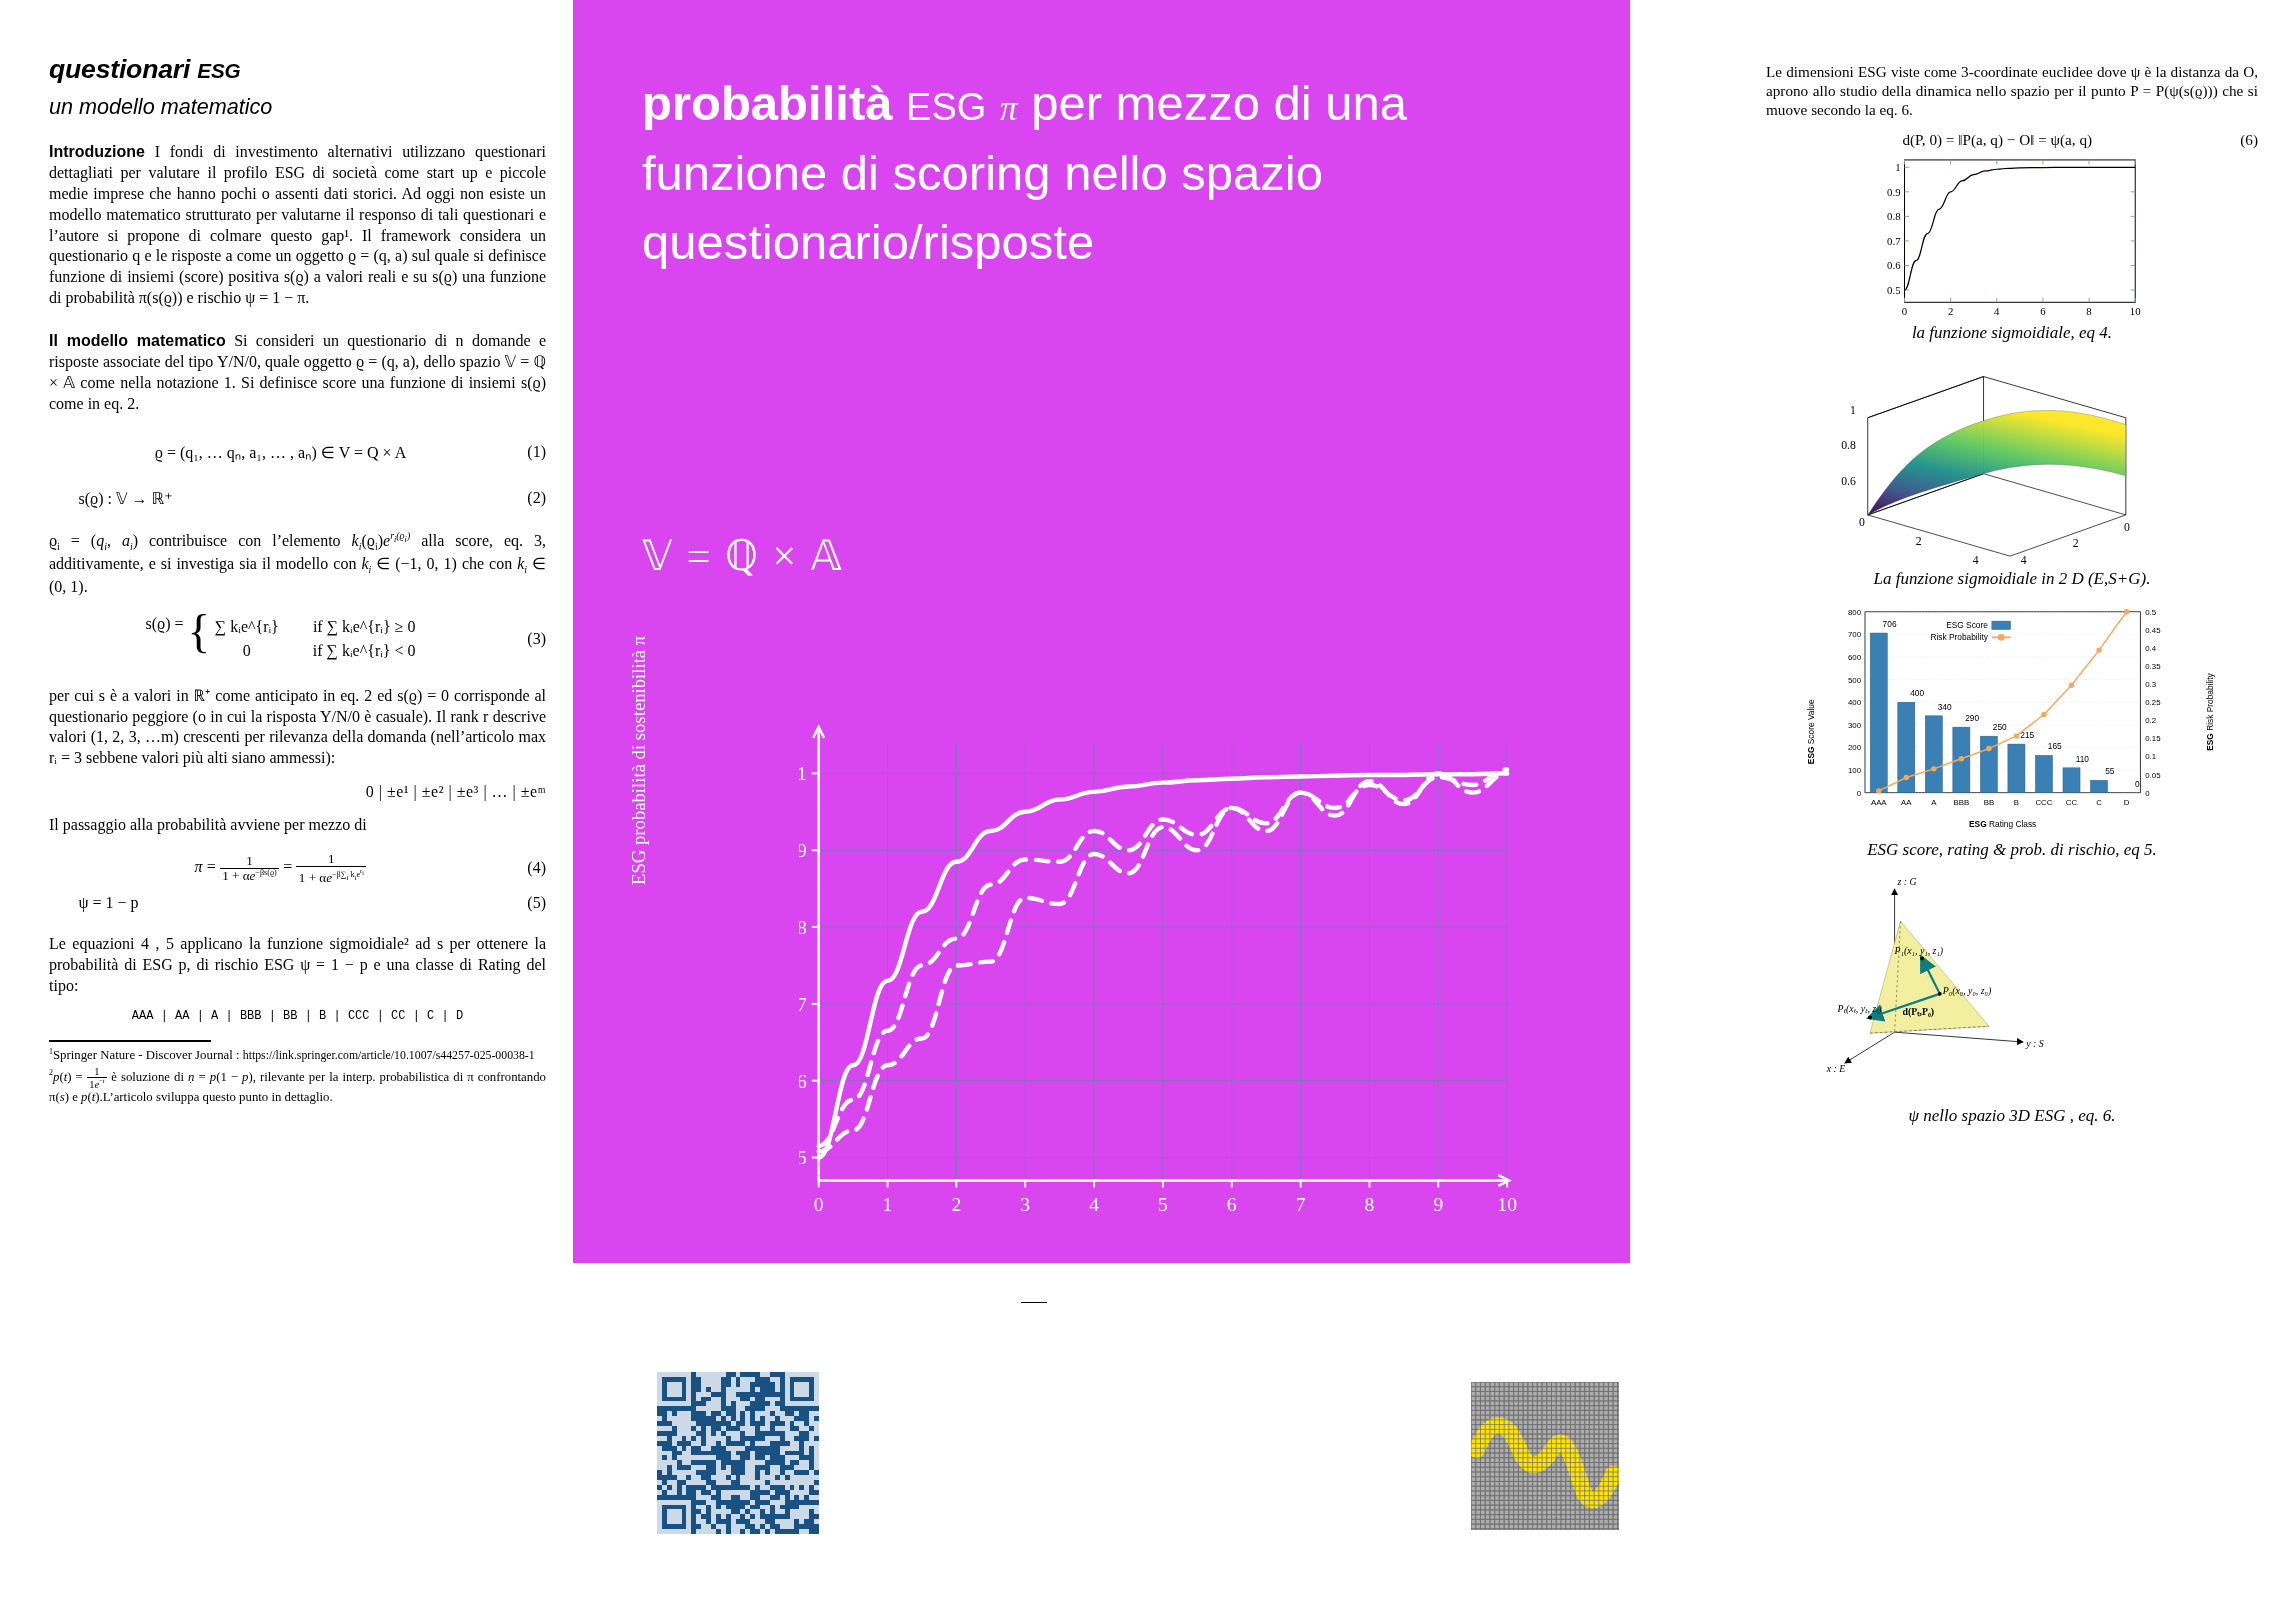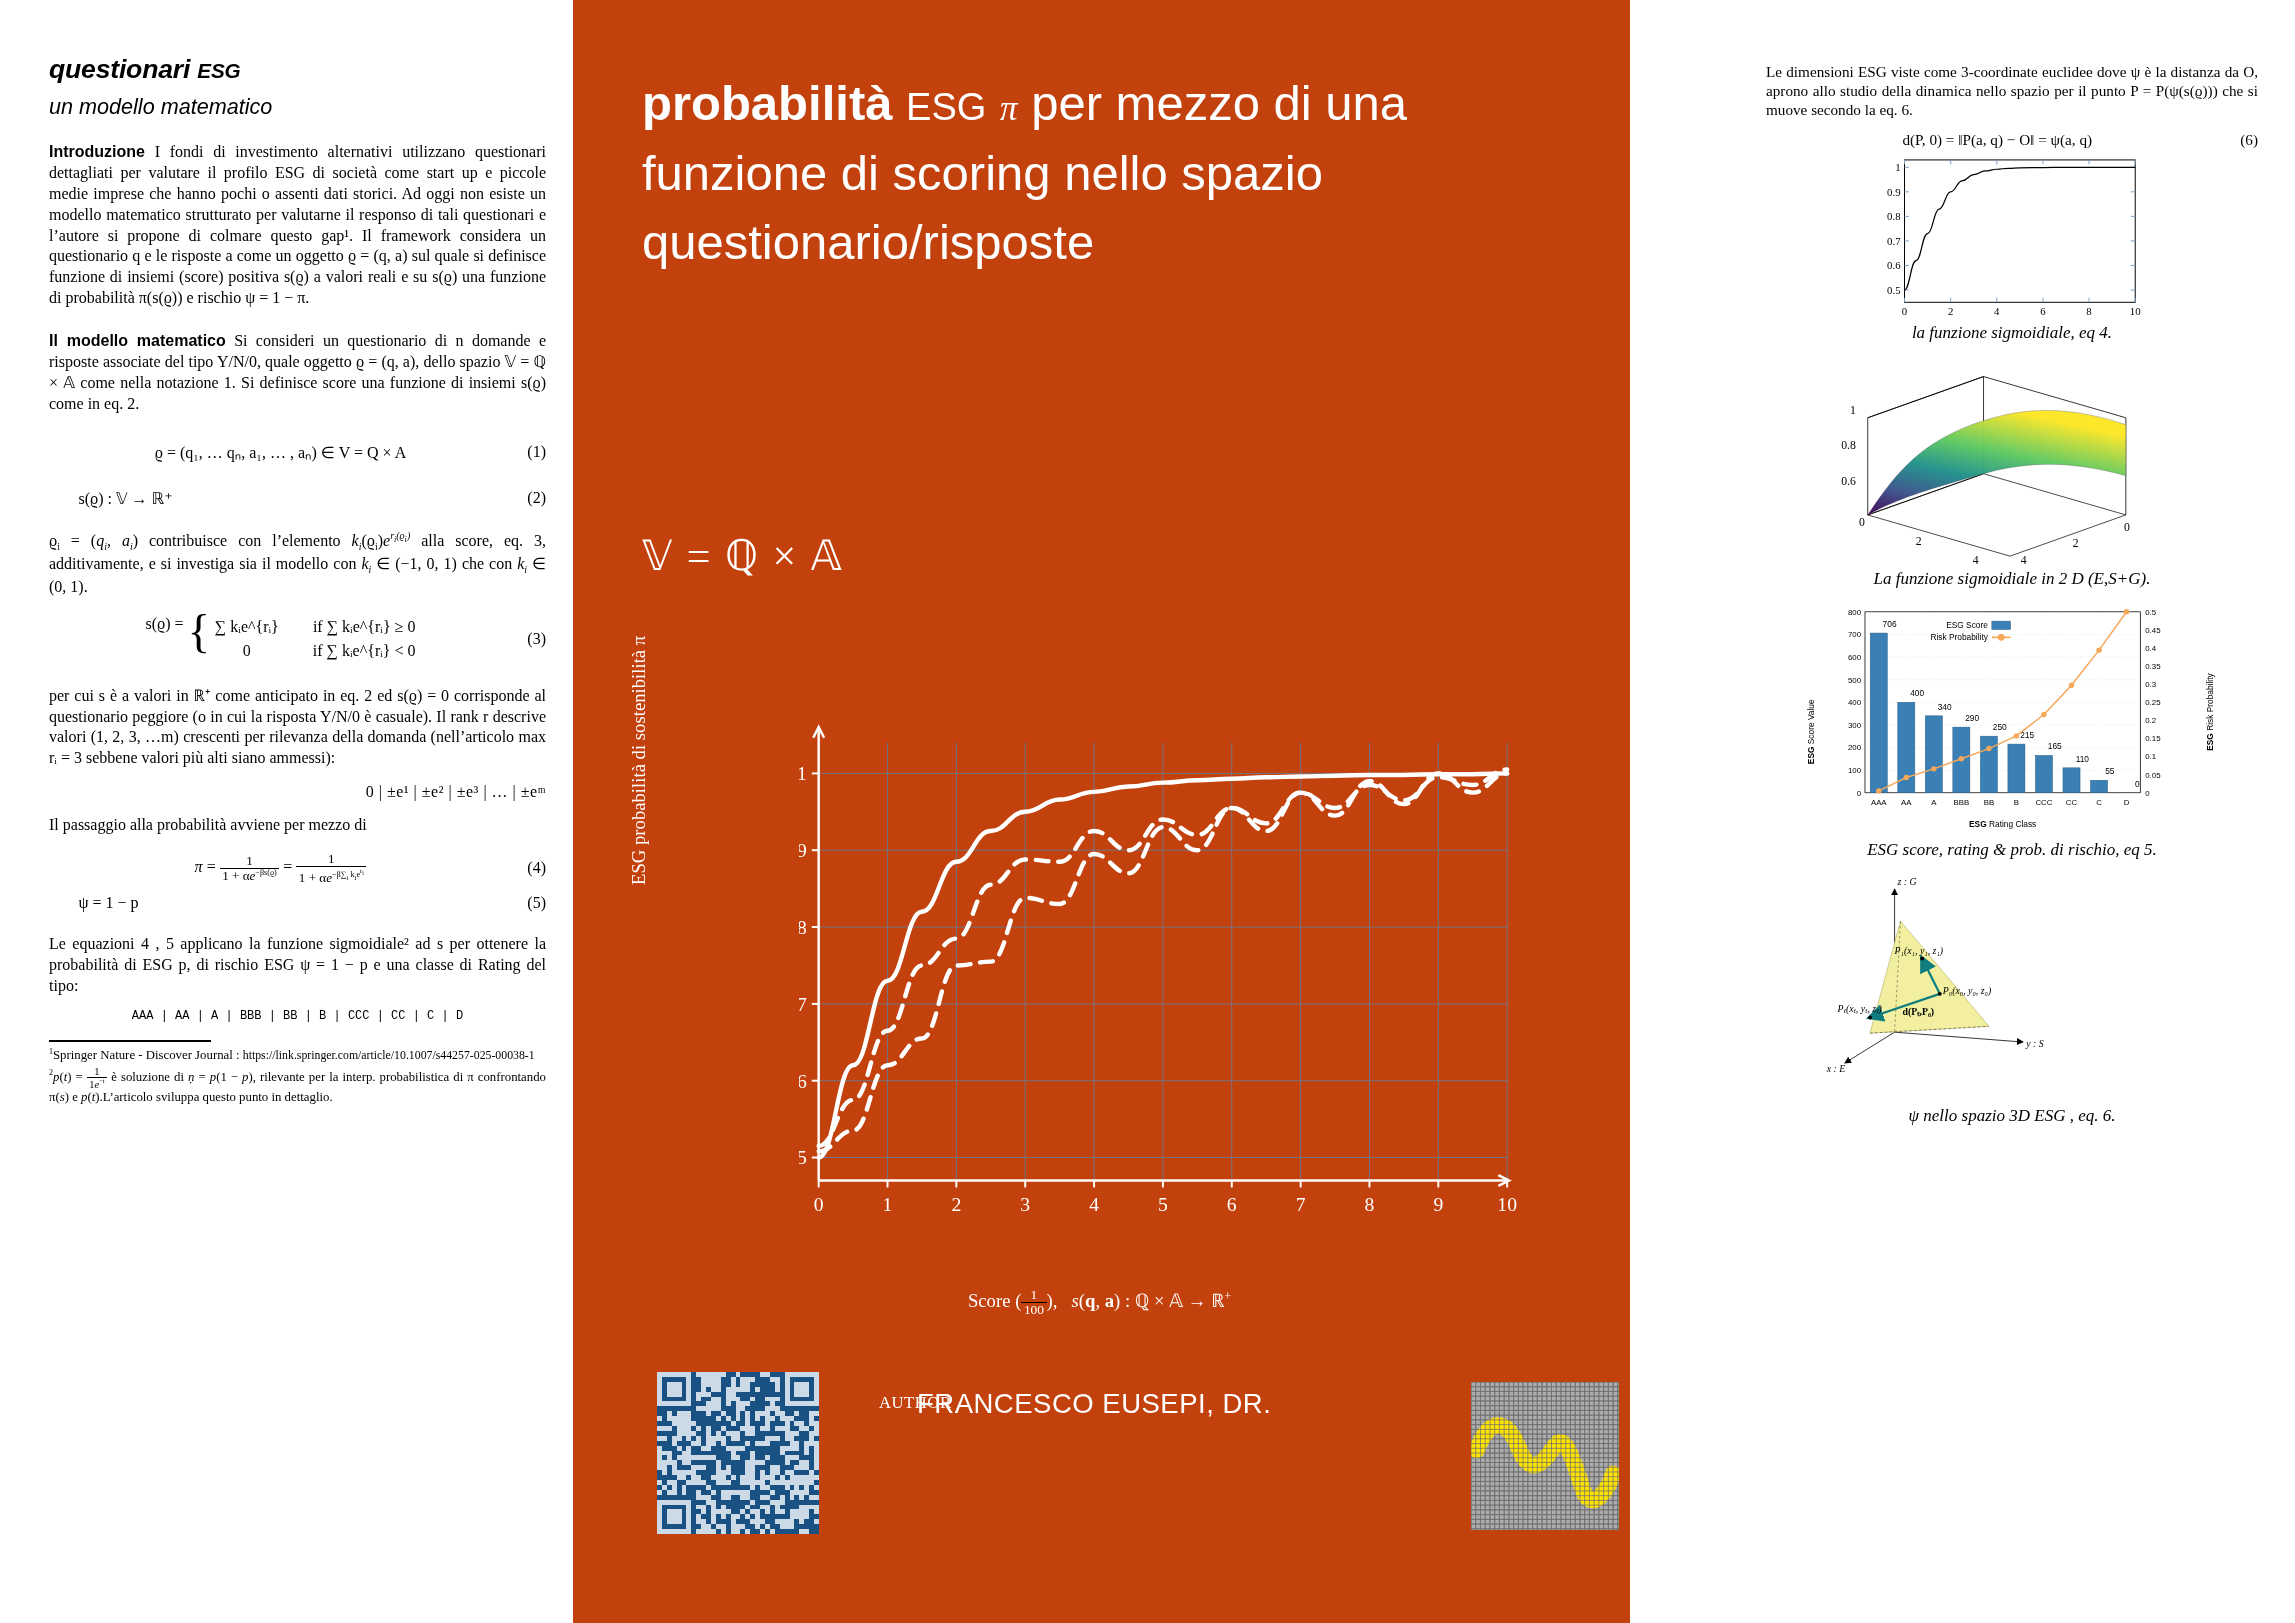--- a/index.html
+++ b/index.html
@@ -56,22 +56,22 @@
   .ratingline{
     font-family:"Liberation Mono",monospace;font-size:12px;
     text-align:center;margin-top:12.8px;letter-spacing:0px;
   }
   .fnrule{width:162px;height:1.5px;background:#000;margin:16.7px 0 5.9px 0;}
   .fn{font-size:12.8px;line-height:1.26;text-align:justify;margin:0 0 2px 0;}
   .mono{font-family:Liberation Serif, serif;font-size:11.8px;}
 
   
   .panel{
-    position:absolute;left:573px;top:0;width:1057px;height:1623px;
-    background:#c2410c;
+    position:absolute;left:573px;top:0;width:1057px;height:1263px;
+    background:#d946ef;
   }
   .panel-title{
     position:absolute;left:69px;top:69px;width:925px;
     font-family:"Liberation Sans",sans-serif;color:#fff;
     font-size:49px;line-height:1.42;font-weight:400;
   }
   .panel-title .hv{font-weight:bold;}
   .panel-title .esg{font-size:38px;}
   .panel-title .pi{font-family:"Liberation Serif",serif;font-style:italic;font-size:35px;}
   .panel-eq{

